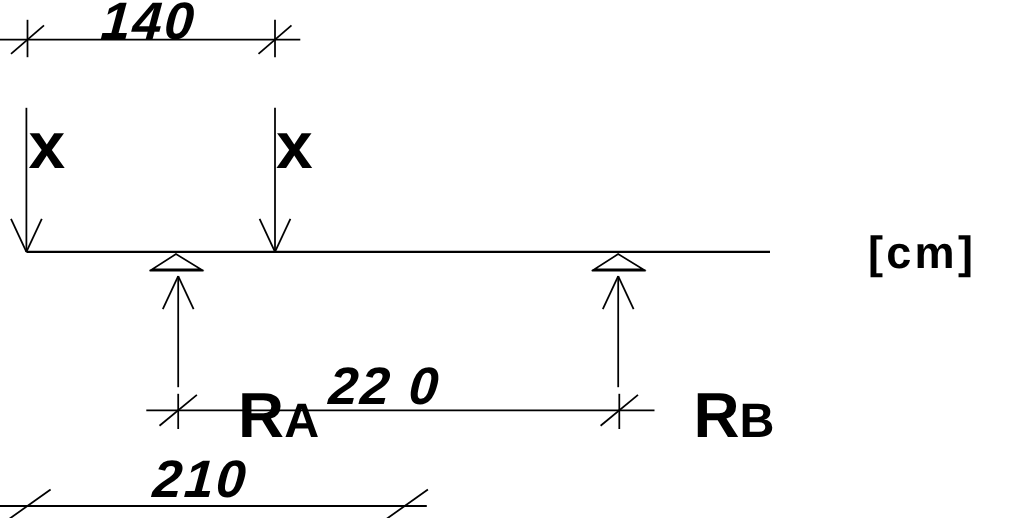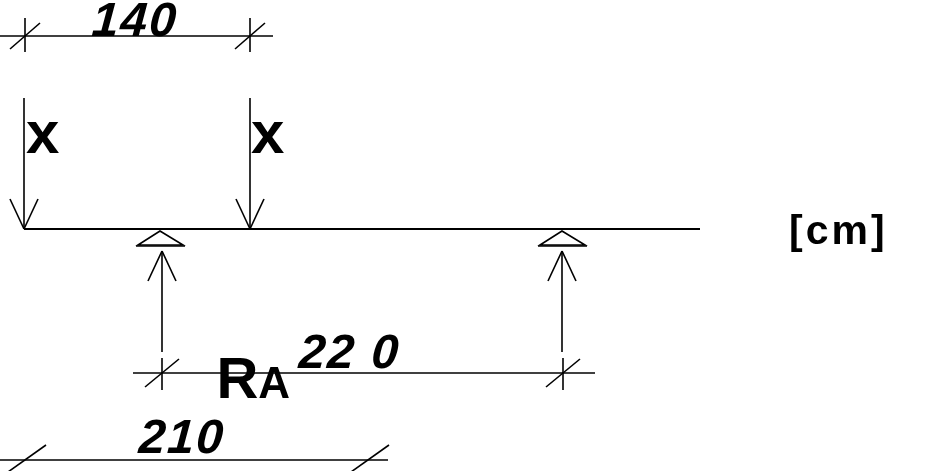--- a/index.html
+++ b/index.html
@@ -93,20 +93,23 @@
   <div class="label dim" style="left:92px;top:-4px;">140</div>
 
   <div class="label xforce" style="left:26px;top:103px;">x</div>
 
   <div class="label xforce" style="left:251px;top:103px;">x</div>
 
   <div class="label reaction" style="left:152px;top:291px;">
     <span>R</span><span class="rsub">A</span>
   </div>
 
+  <div class="label reaction" style="left:566px;top:291px;">
+    <span>R</span><span class="rsub">B</span>
+  </div>
 
   <div class="label dim" style="left:299px;top:328px;">22 0</div>
 
   <div class="label dim" style="left:139px;top:413px;">210</div>
 
   <div class="label unit" style="left:789px;top:210px;">[cm]</div>
 
 </div>
 
 </body></html>

